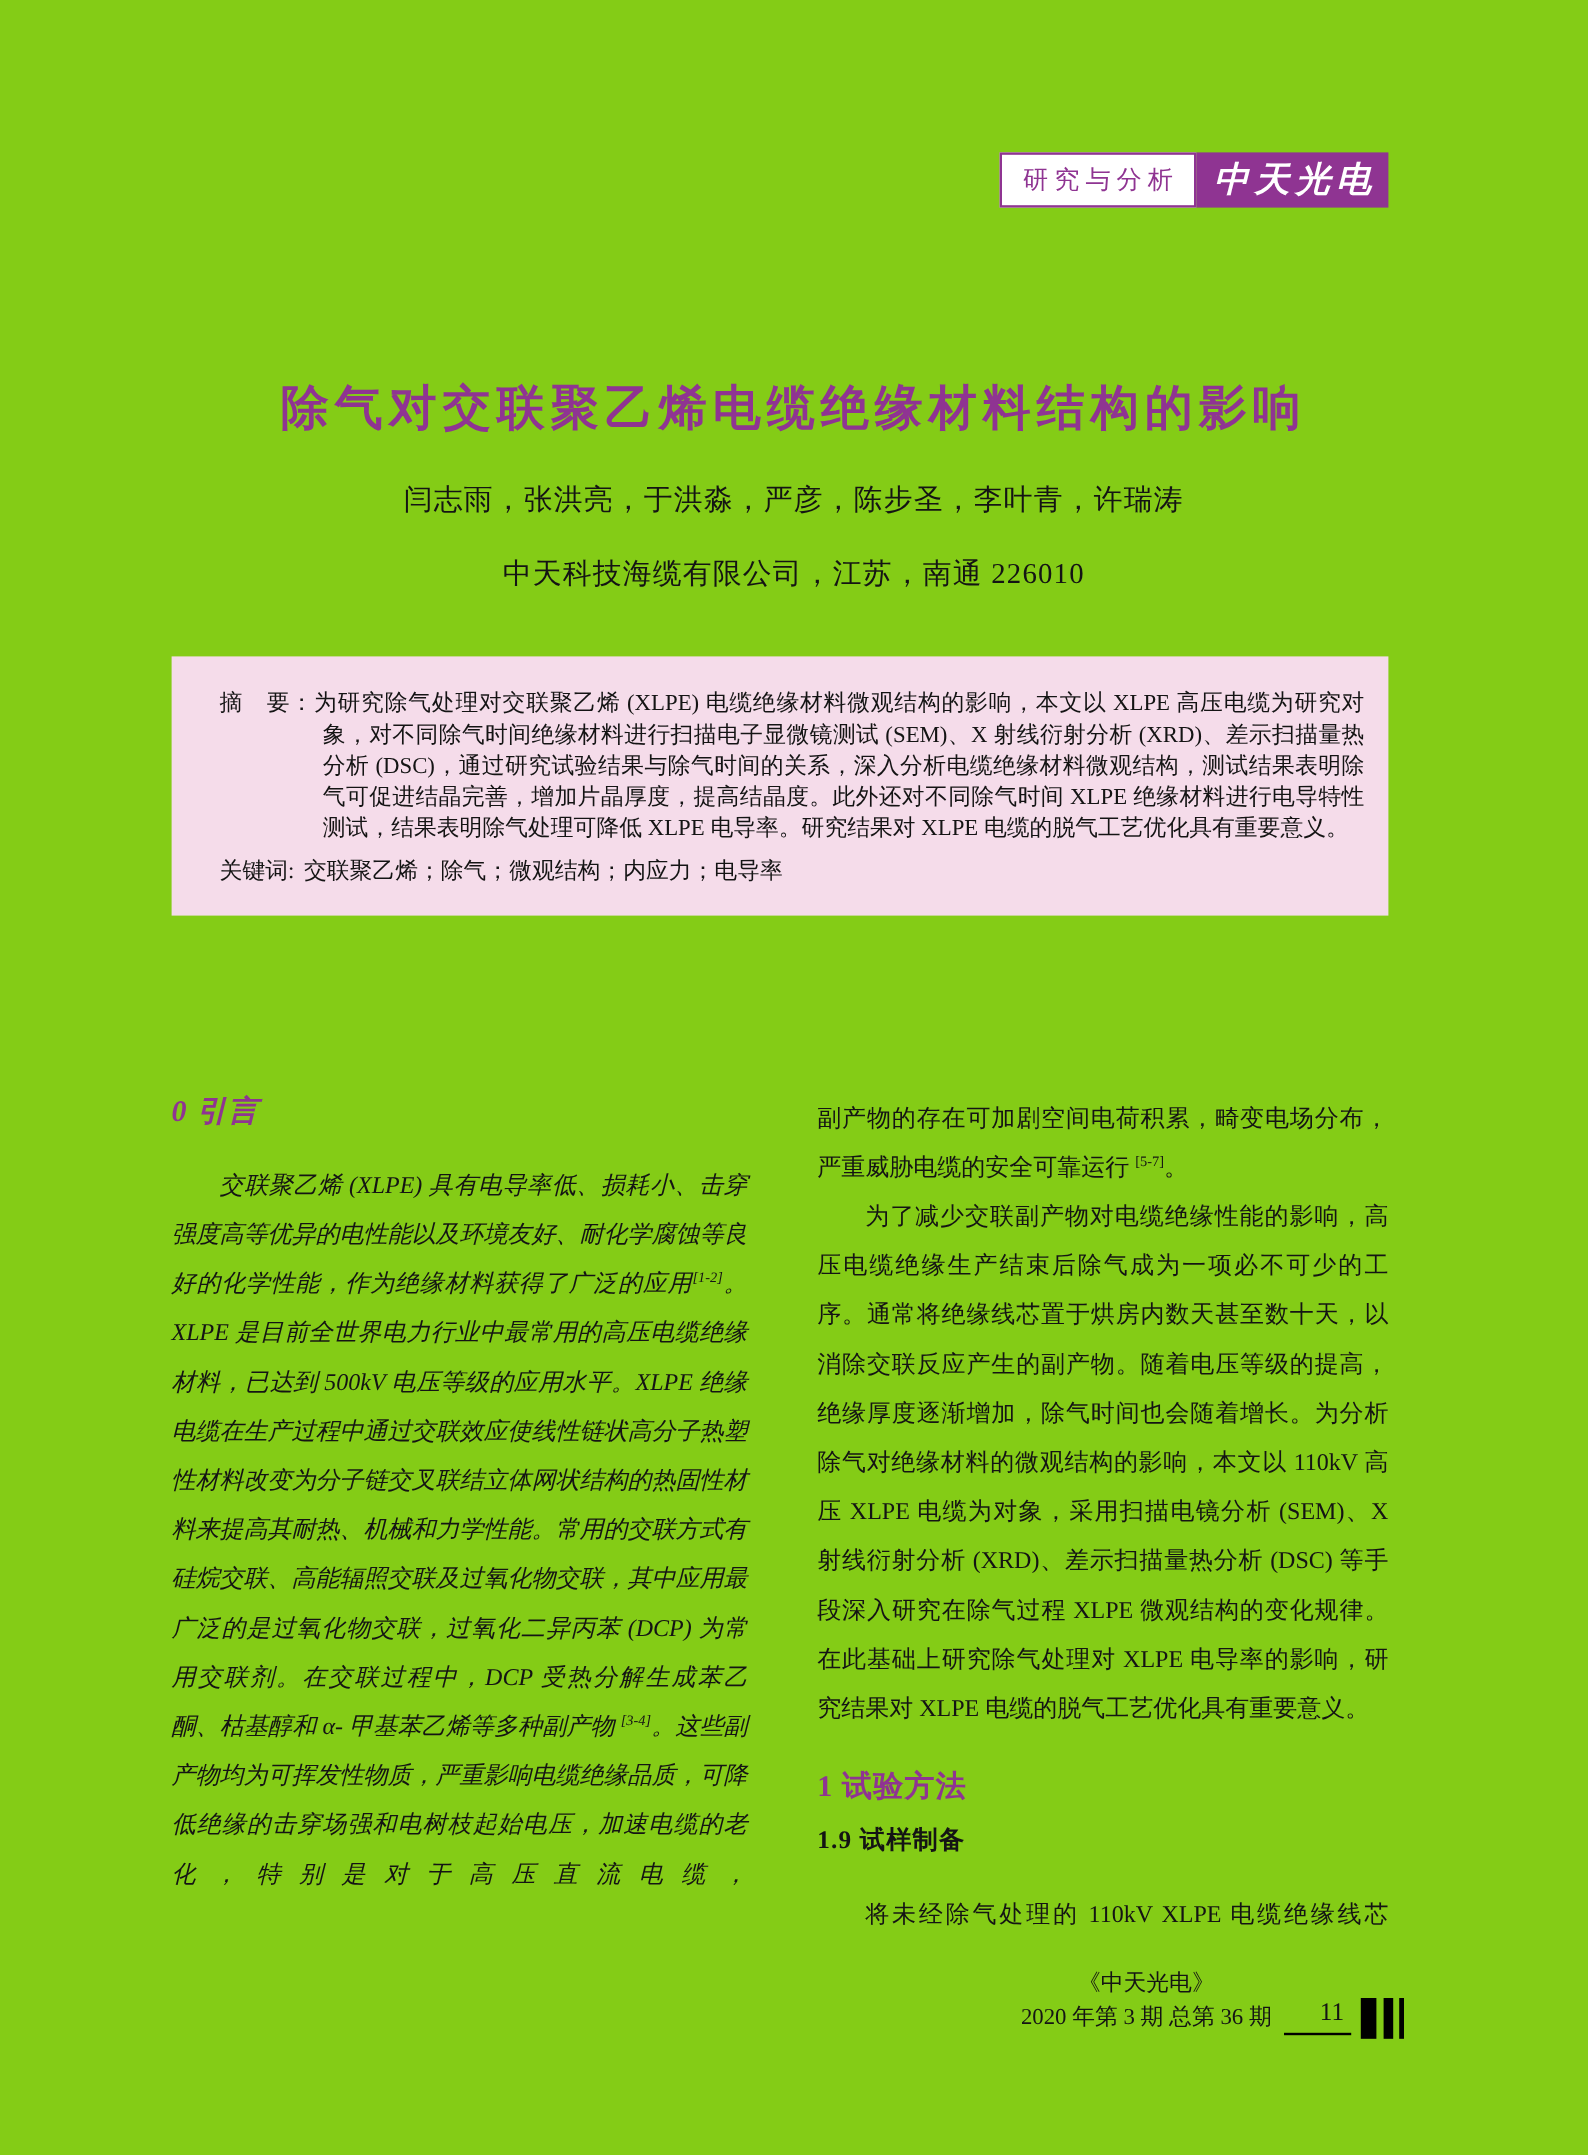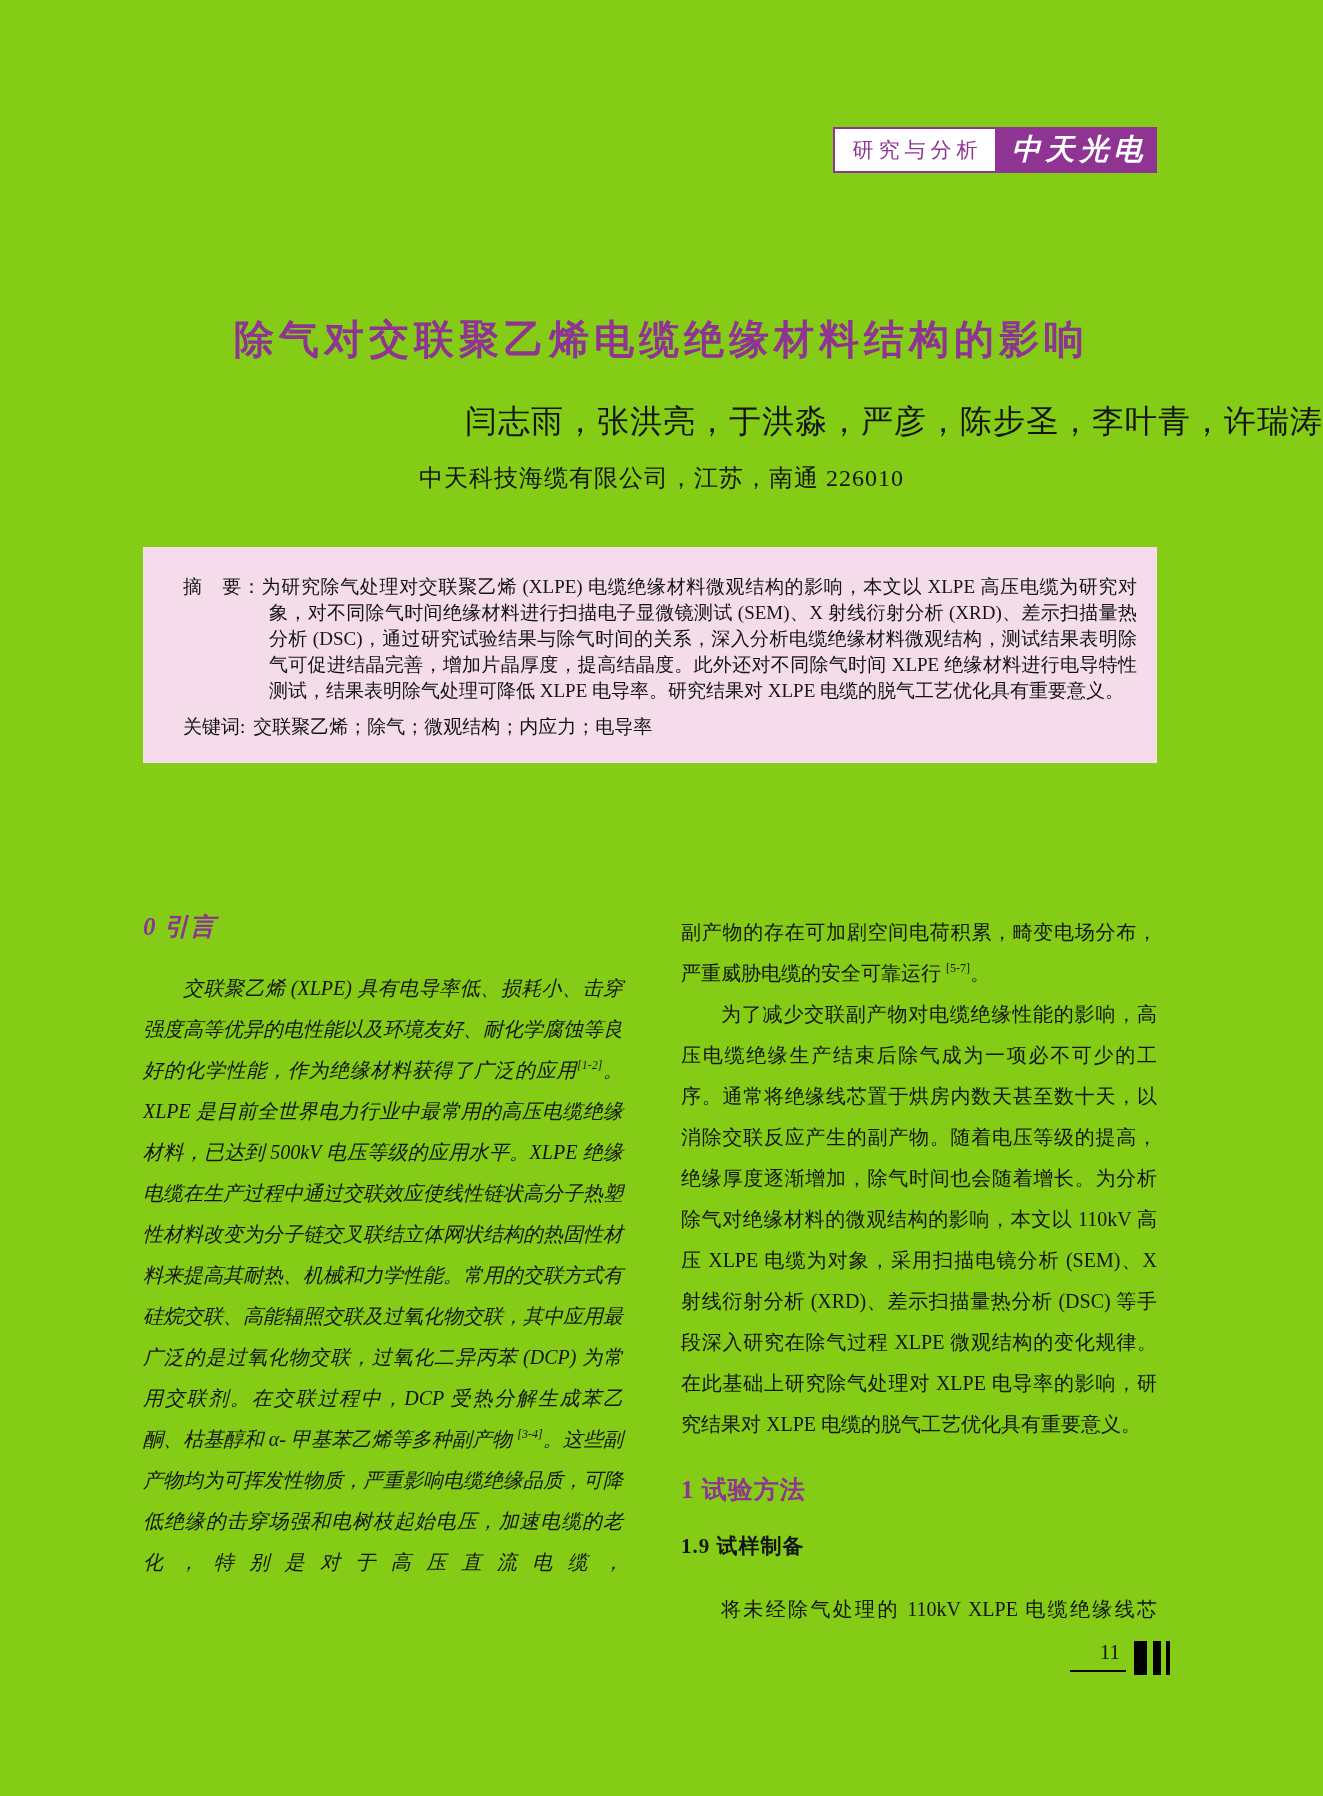--- a/index.html
+++ b/index.html
@@ -36,21 +36,21 @@
     letter-spacing:5px;padding-left:5px;box-sizing:border-box;
   }
   
   .title{
     position:absolute;top:312px;left:0;width:100%;
     text-align:center;color:var(--accent);
     font-size:40px;font-weight:bold;letter-spacing:5px;
   }
   .authors{
     position:absolute;top:400px;left:0;width:100%;
-    text-align:right;font-size:32px;letter-spacing:1px;
+    text-align:center;font-size:24px;letter-spacing:1px;
   }
   .affiliation{
     position:absolute;top:462px;left:0;width:100%;
     text-align:center;font-size:24px;letter-spacing:1px;
   }
   
   .abstract{
     position:absolute;left:143px;top:547px;width:1014px;
     box-sizing:border-box;background:var(--pink);
     padding:27px 20px 16px 40px;
@@ -69,21 +69,21 @@
   .col p{
     margin:0;text-align:justify;text-justify:inter-ideograph;
   }
   .p-indent{text-indent:2em;}
   .p-cont{text-indent:0;}
   .stretch-last{text-align-last:justify;}
   h2.section{
     color:var(--accent);font-size:25px;font-weight:bold;
     margin:0 0 21px 0;letter-spacing:1px;
   }
-  h2.section-mid{margin:24px 0 16px 0;}
+  h2.section-mid{margin:24px 0 3px 0;}
   h3.subsection{
     color:#141414;font-size:21px;font-weight:bold;
     margin:0 0 22px 0;letter-spacing:1px;
   }
   sup.cite{font-size:12px;line-height:0;}
   
   .footer{
     position:absolute;top:1638px;left:700px;width:470px;
     display:flex;align-items:flex-end;justify-content:flex-end;
   }
@@ -126,20 +126,24 @@
 
   <div class="col col-right">
     <p class="p-cont"><span>副产物的存在可加剧空间电荷积累，畸变电场分布，严重威胁电缆的安全可靠运行 </span><sup class="cite">[5-7]</sup><span>。</span></p>
     <p class="p-indent">为了减少交联副产物对电缆绝缘性能的影响，高压电缆绝缘生产结束后除气成为一项必不可少的工序。通常将绝缘线芯置于烘房内数天甚至数十天，以消除交联反应产生的副产物。随着电压等级的提高，绝缘厚度逐渐增加，除气时间也会随着增长。为分析除气对绝缘材料的微观结构的影响，本文以 110kV 高压 XLPE 电缆为对象，采用扫描电镜分析 (SEM)、X 射线衍射分析 (XRD)、差示扫描量热分析 (DSC) 等手段深入研究在除气过程 XLPE 微观结构的变化规律。在此基础上研究除气处理对 XLPE 电导率的影响，研究结果对 XLPE 电缆的脱气工艺优化具有重要意义。</p>
     <h2 class="section section-mid">1 试验方法</h2>
     <h3 class="subsection">1.9 试样制备</h3>
     <p class="p-indent stretch-last">将未经除气处理的 110kV XLPE 电缆绝缘线芯</p>
   </div>
 
   <div class="footer">
+    <div class="issue-block">
+      <div>《中天光电》</div>
+      <div>2020 年第 3 期 总第 36 期</div>
+    </div>
     <div class="page-num">11</div>
     <div class="bars">
       <span class="bar bar-1"></span>
       <span class="bar bar-2"></span>
       <span class="bar bar-3"></span>
     </div>
   </div>
 
 </div>
 

